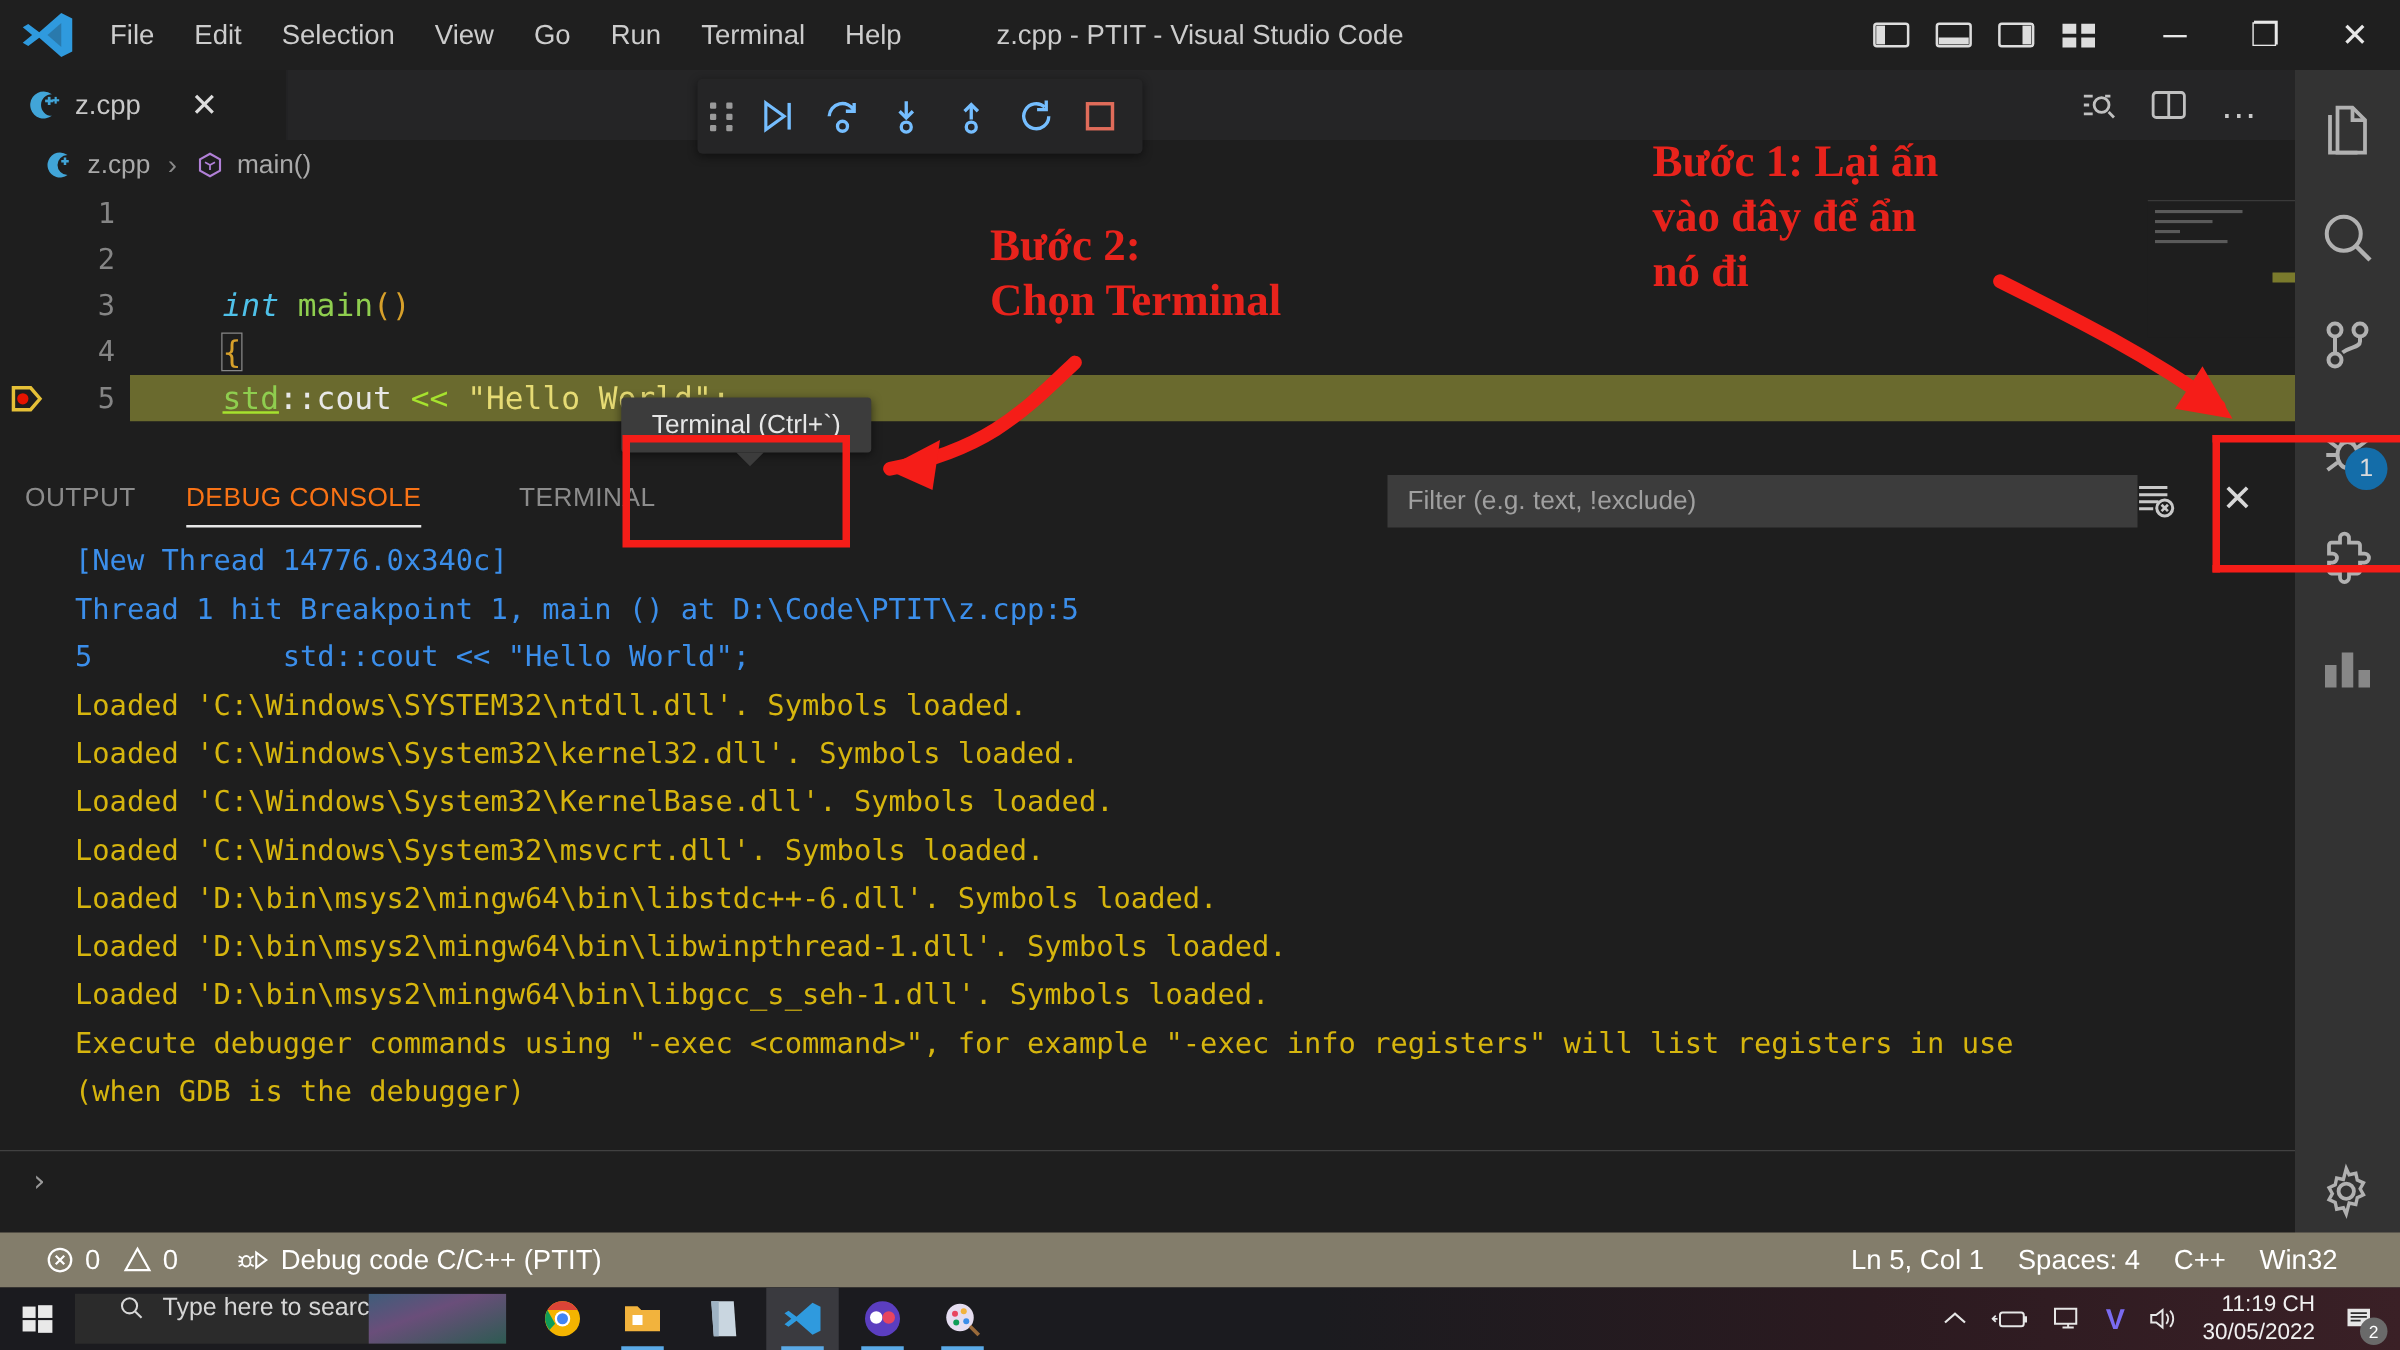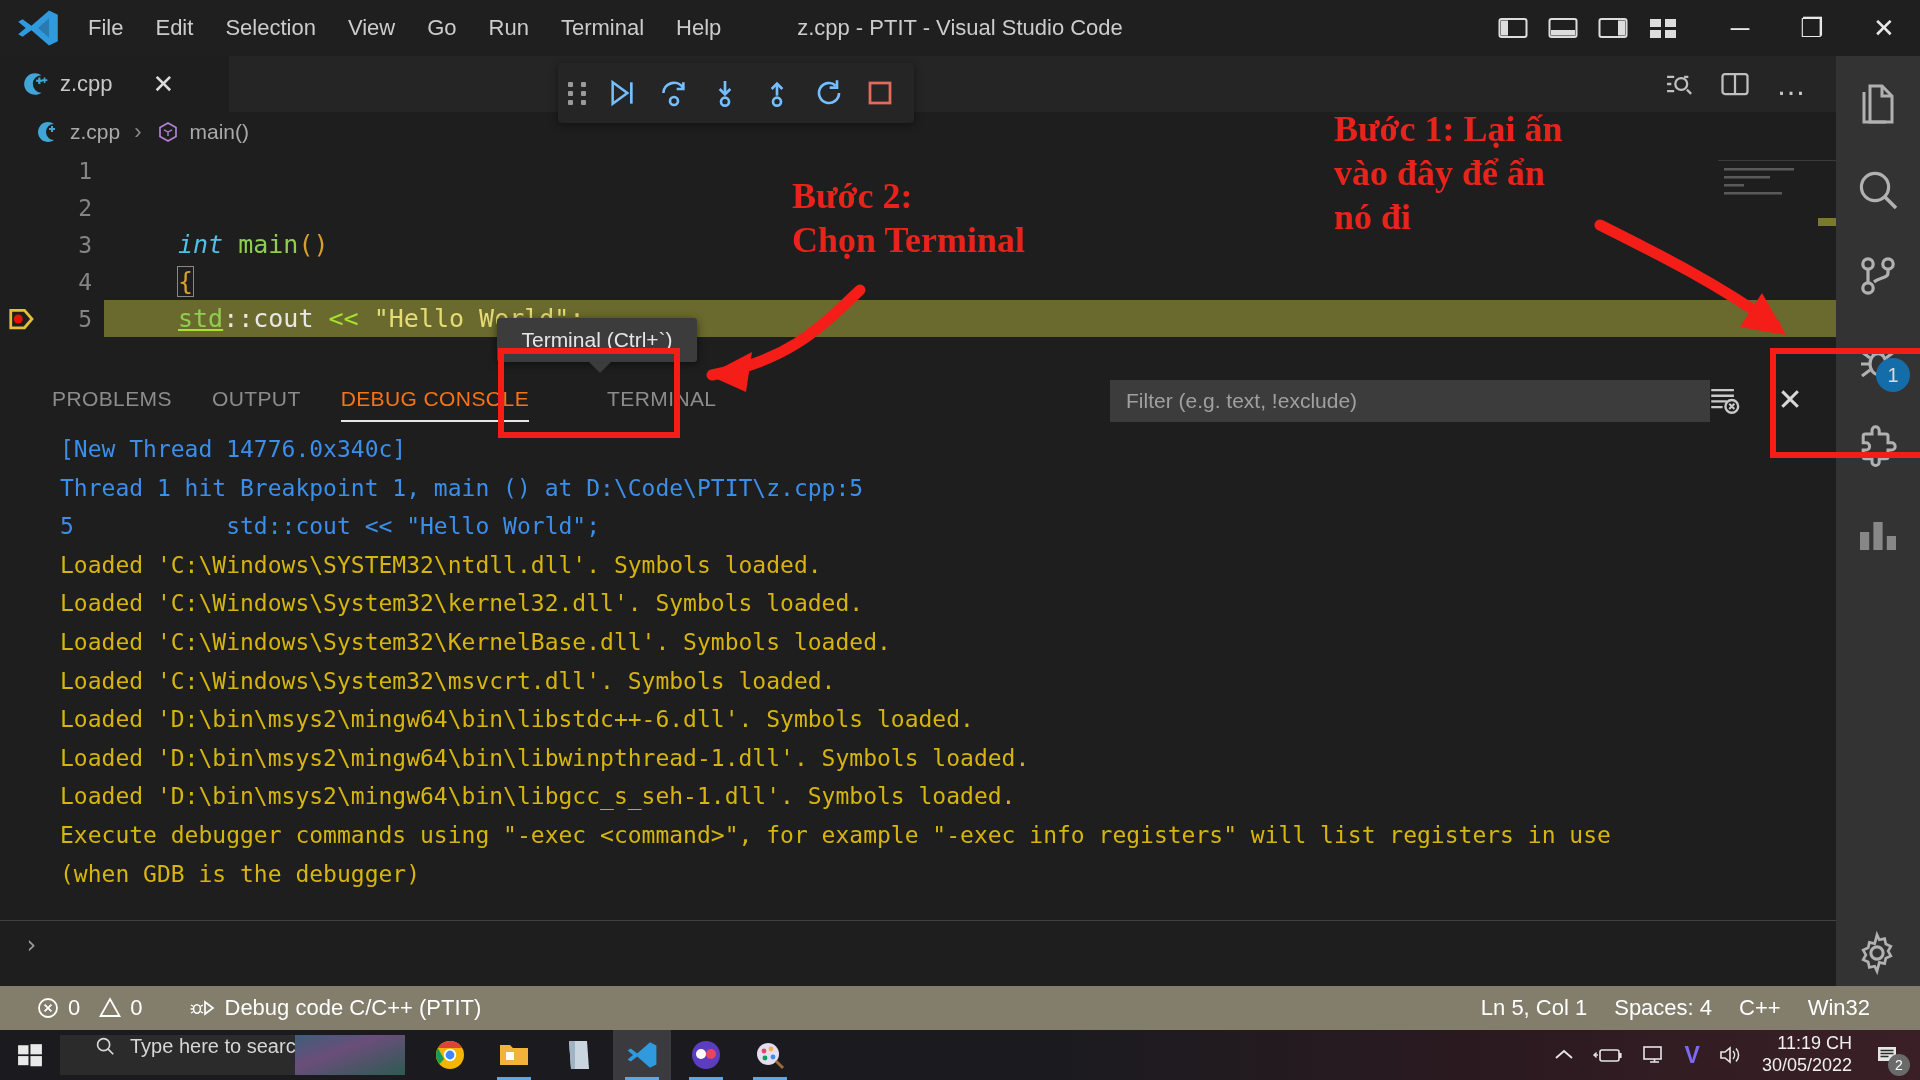--- a/index.html
+++ b/index.html
@@ -391,21 +391,20 @@
       </svg>
     </div>
   </div>
 
   <div class="tooltip">
     <span>Terminal (Ctrl+`)</span>
   </div>
 
   <div class="panel">
     <div class="panel-header">
-      <div class="ptab first">PROBLEMS</div>
       <div class="ptab">OUTPUT</div>
       <div class="ptab active">DEBUG CONSOLE</div>
       <div class="ptab" style="margin-left:38px;">TERMINAL</div>
 
       <div class="filter-box">
         <span>Filter (e.g. text, !exclude)</span>
       </div>
 
       <div class="panel-actions">
         <div class="pa-ic">
@@ -628,20 +627,20 @@
   <svg class="arrow" style="left:690px; top:280px; width:270px; height:140px;">
     <path d="M170 10 C 130 48, 100 80, 22 95" stroke="#f51d18" stroke-width="11" fill="none" stroke-linecap="round"></path>
     <path d="M18 95 L 62 72 L 56 112 Z" fill="#f51d18"></path>
   </svg>
 
   <svg class="arrow" style="left:1590px; top:215px; width:220px; height:150px;">
     <path d="M10 10 C 70 40, 130 70, 185 110" stroke="#f51d18" stroke-width="11" fill="none" stroke-linecap="round"></path>
     <path d="M196 120 L 150 112 L 172 78 Z" fill="#f51d18"></path>
   </svg>
 
-  <div class="anno" style="left:1322px; top:108px; font-size:36px;margin-left:12px;">Bước 1: Lại ấn
+  <div class="anno" style="left:1322px; top:108px; font-size:36px;">Bước 1: Lại ấn
 vào đây để ẩn
 nó đi</div>
 
   <div class="anno" style="left:792px; top:175px; font-size:36px;">Bước 2:
 Chọn Terminal</div>
 
 </div>
 
 </body></html>

